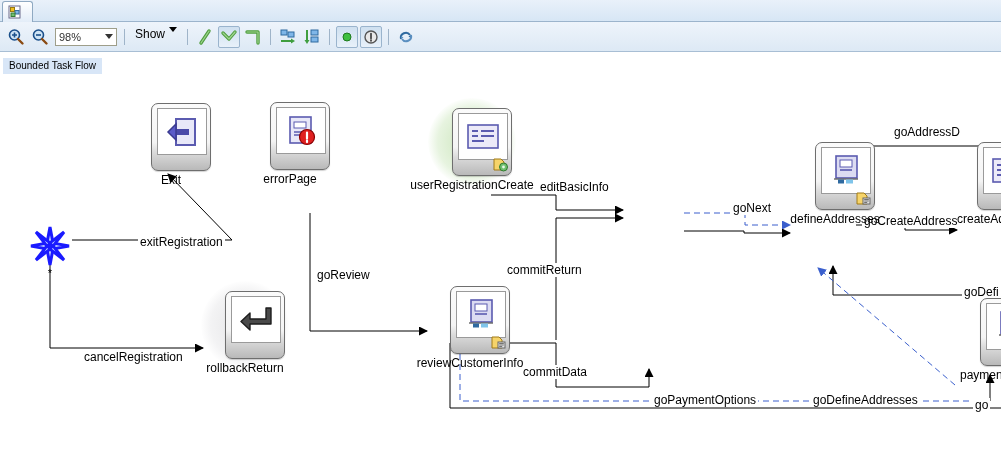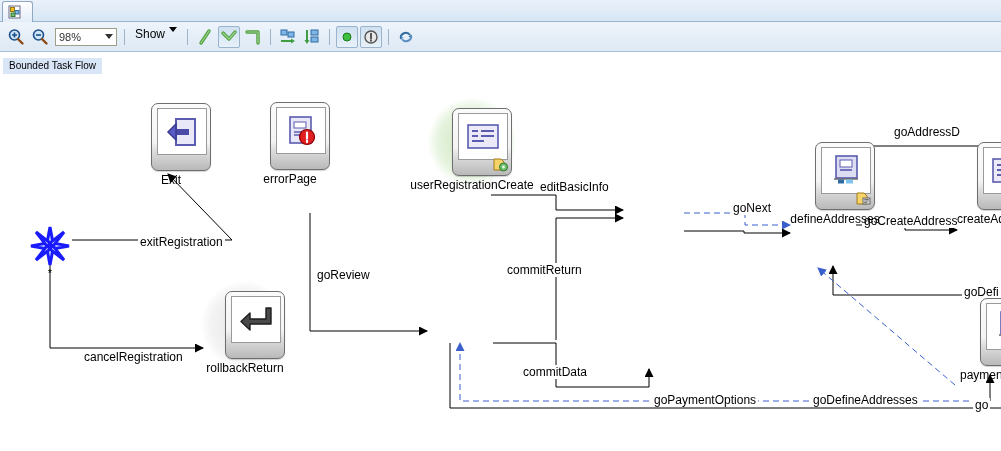--- a/index.html
+++ b/index.html
@@ -405,32 +405,54 @@
       <div class="chip">
         <div class="inner">
           <svg width="36" height="32" viewBox="0 0 36 32">
             <path d="M28 4 V15 H12 V9 L3 17.5 L12 26 V20 H33 V4 Z" fill="#4a4a4a" stroke="#1d1d1d" stroke-width="1.4" stroke-linejoin="round"></path>
           </svg>
         </div>
       </div>
       <span class="caption">rollbackReturn</span>
     </div>
 
-
-
-    <div class="node clip" style="left:960px;top:245px;">
+    <div class="node" style="left:430px;top:233px;">
       <div class="chip">
         <div class="inner">
           <svg width="34" height="34" viewBox="0 0 34 34">
             <rect x="7" y="2" width="21" height="22" fill="#dcdcf2" stroke="#5b5bb0" stroke-width="1.6"></rect>
             <rect x="11" y="6" width="12" height="7" fill="#fff" stroke="#5b5bb0"></rect>
             <path d="M11 16h12" stroke="#5b5bb0" stroke-width="1.6"></path>
             <path d="M5 25h24" stroke="#666" stroke-width="1.4"></path>
             <rect x="9" y="25.5" width="6" height="4" fill="#2f6aa0"></rect>
             <rect x="17" y="25.5" width="7" height="4" fill="#7fc4ea"></rect>
           </svg>
         </div>
+        <span class="badge">
+          <svg width="15" height="15" viewBox="0 0 15 15">
+            <path d="M1 2h7l3 3v8H1z" fill="#f6d46a" stroke="#a07a18"></path>
+            <rect x="7" y="7" width="7" height="6" fill="#e4e4e4" stroke="#666"></rect>
+            <path d="M8.2 8.5h4.6M8.2 10h4.6M8.2 11.5h3" stroke="#666" stroke-width=".9"></path>
+          </svg>
+        </span>
+      </div>
+      <span class="caption">reviewCustomerInfo</span>
+    </div>
+
+
+    <div class="node clip" style="left:960px;top:245px;">
+      <div class="chip">
+        <div class="inner">
+          <svg width="34" height="34" viewBox="0 0 34 34">
+            <rect x="7" y="2" width="21" height="22" fill="#dcdcf2" stroke="#5b5bb0" stroke-width="1.6"></rect>
+            <rect x="11" y="6" width="12" height="7" fill="#fff" stroke="#5b5bb0"></rect>
+            <path d="M11 16h12" stroke="#5b5bb0" stroke-width="1.6"></path>
+            <path d="M5 25h24" stroke="#666" stroke-width="1.4"></path>
+            <rect x="9" y="25.5" width="6" height="4" fill="#2f6aa0"></rect>
+            <rect x="17" y="25.5" width="7" height="4" fill="#7fc4ea"></rect>
+          </svg>
+        </div>
       </div>
       <span class="caption">paymentO</span>
     </div>
 
   </div>
 </div>
 
 </body></html>

